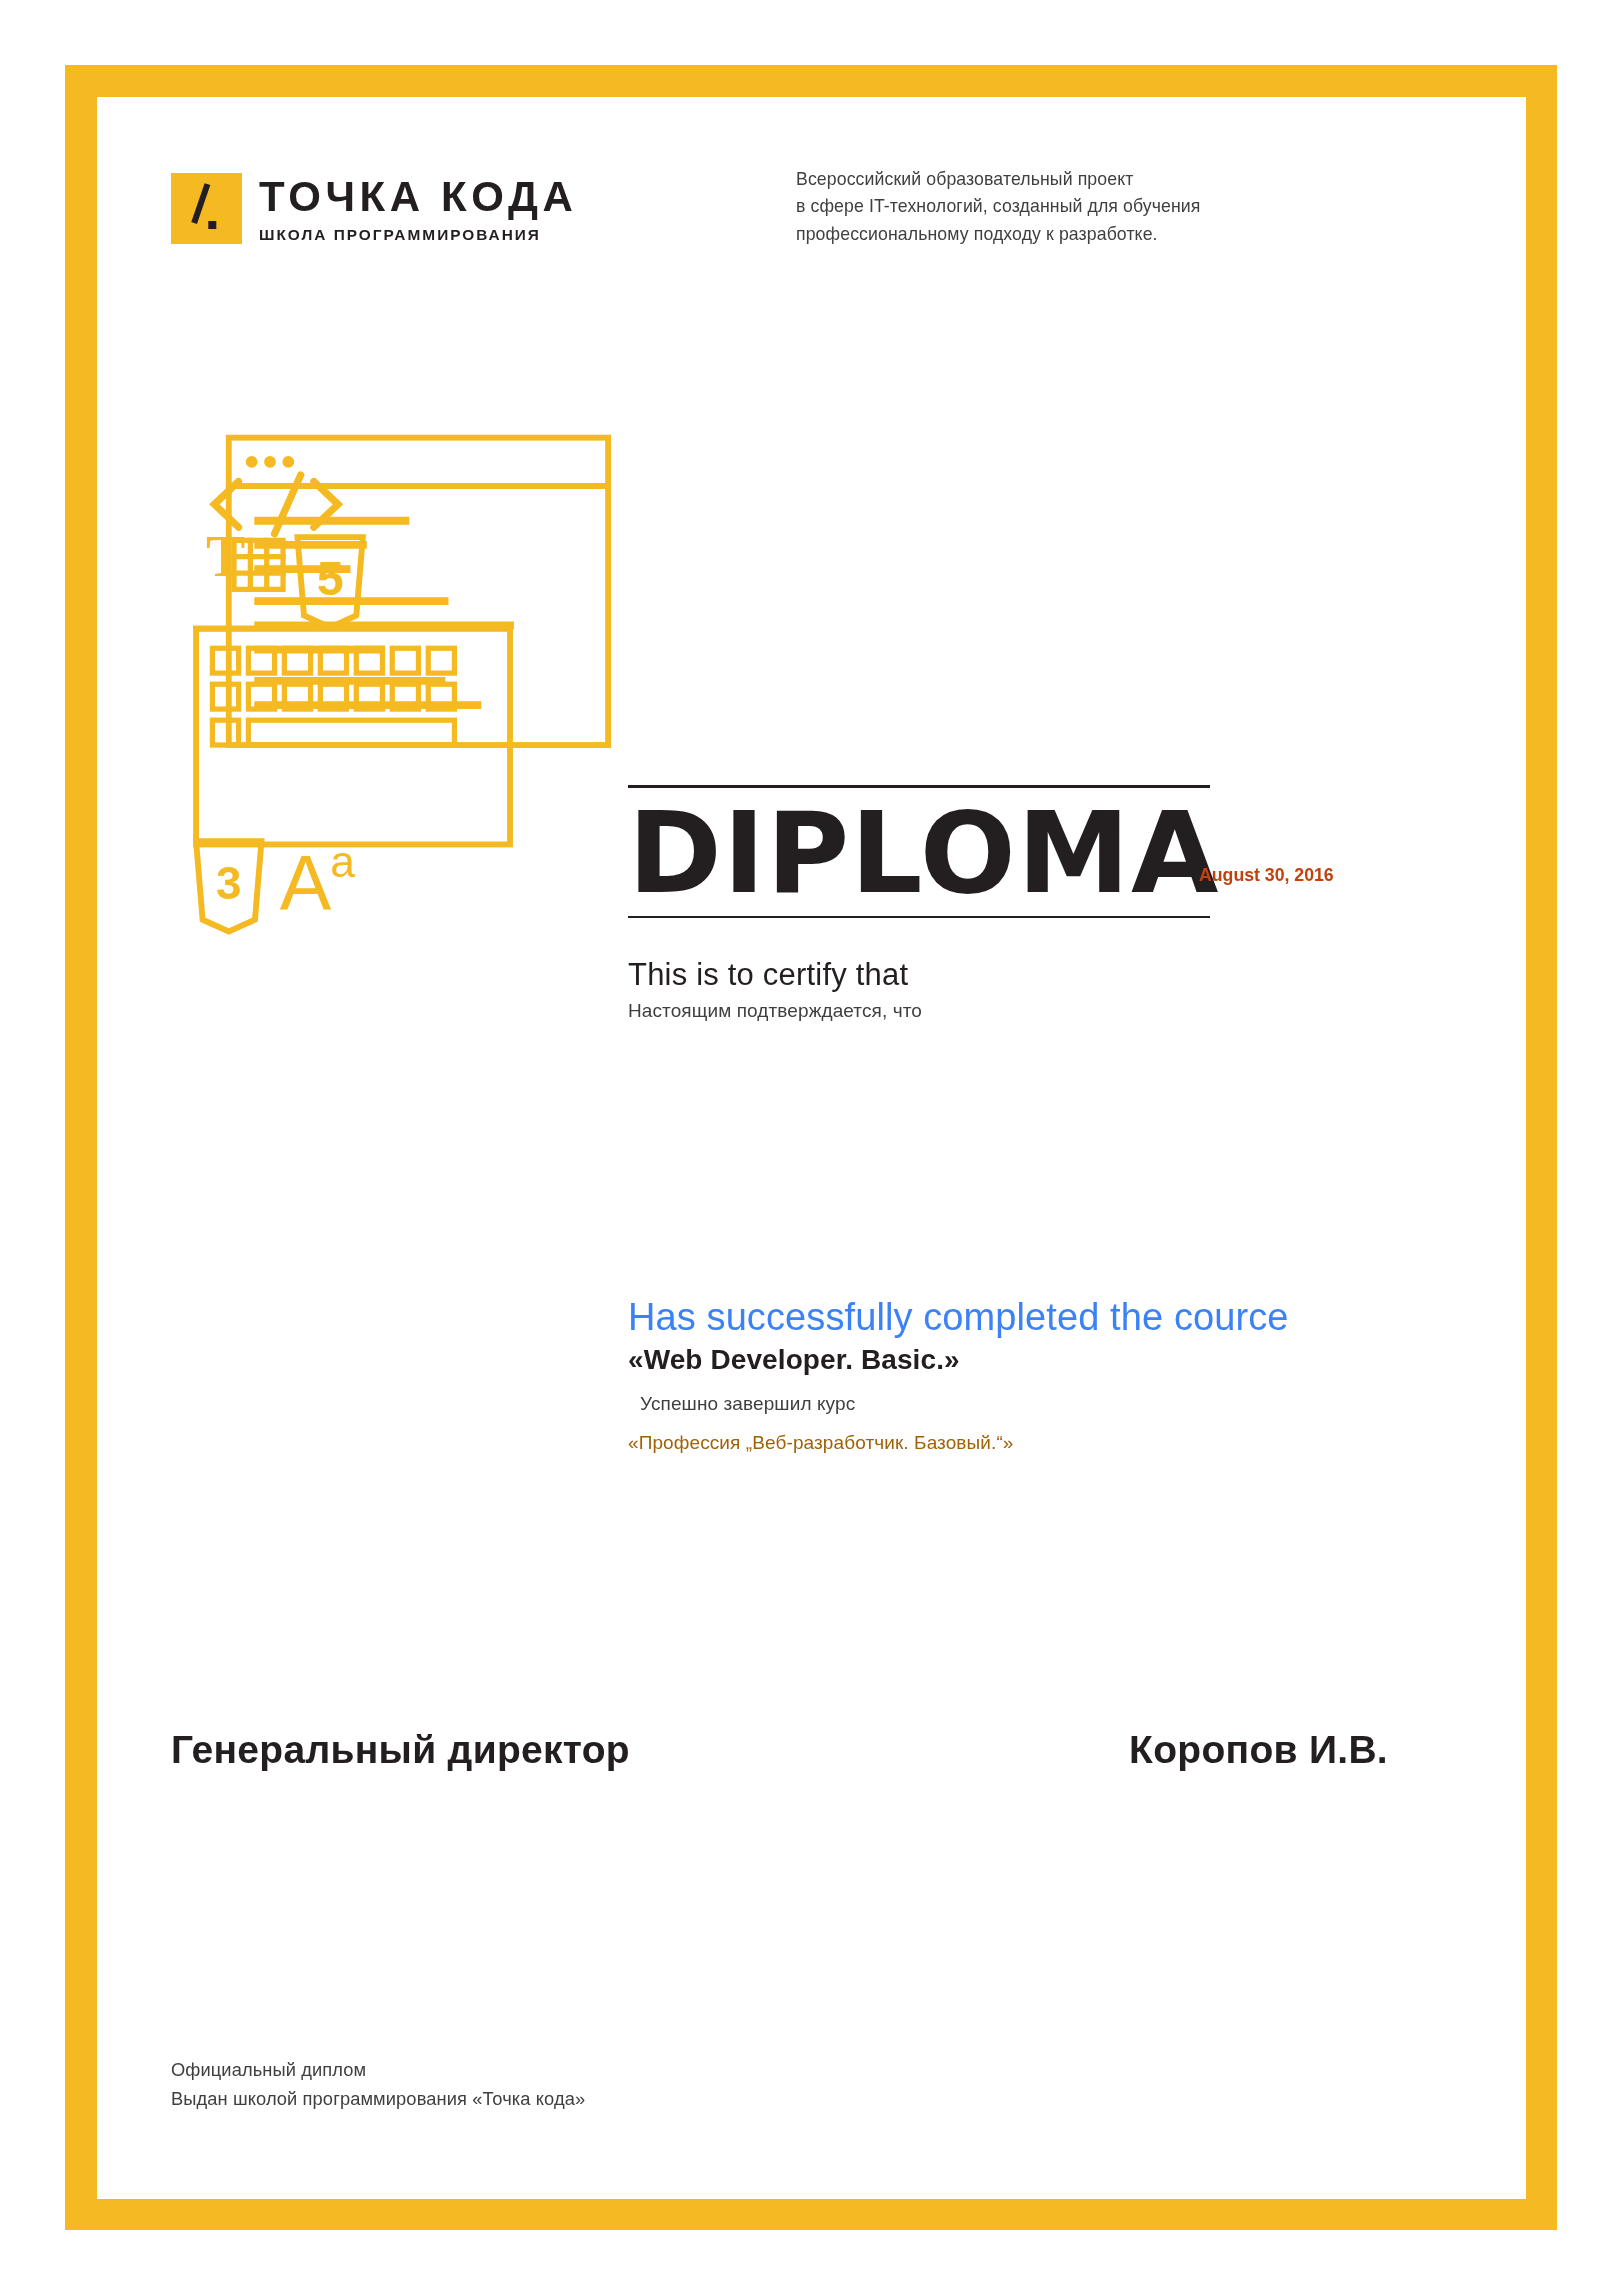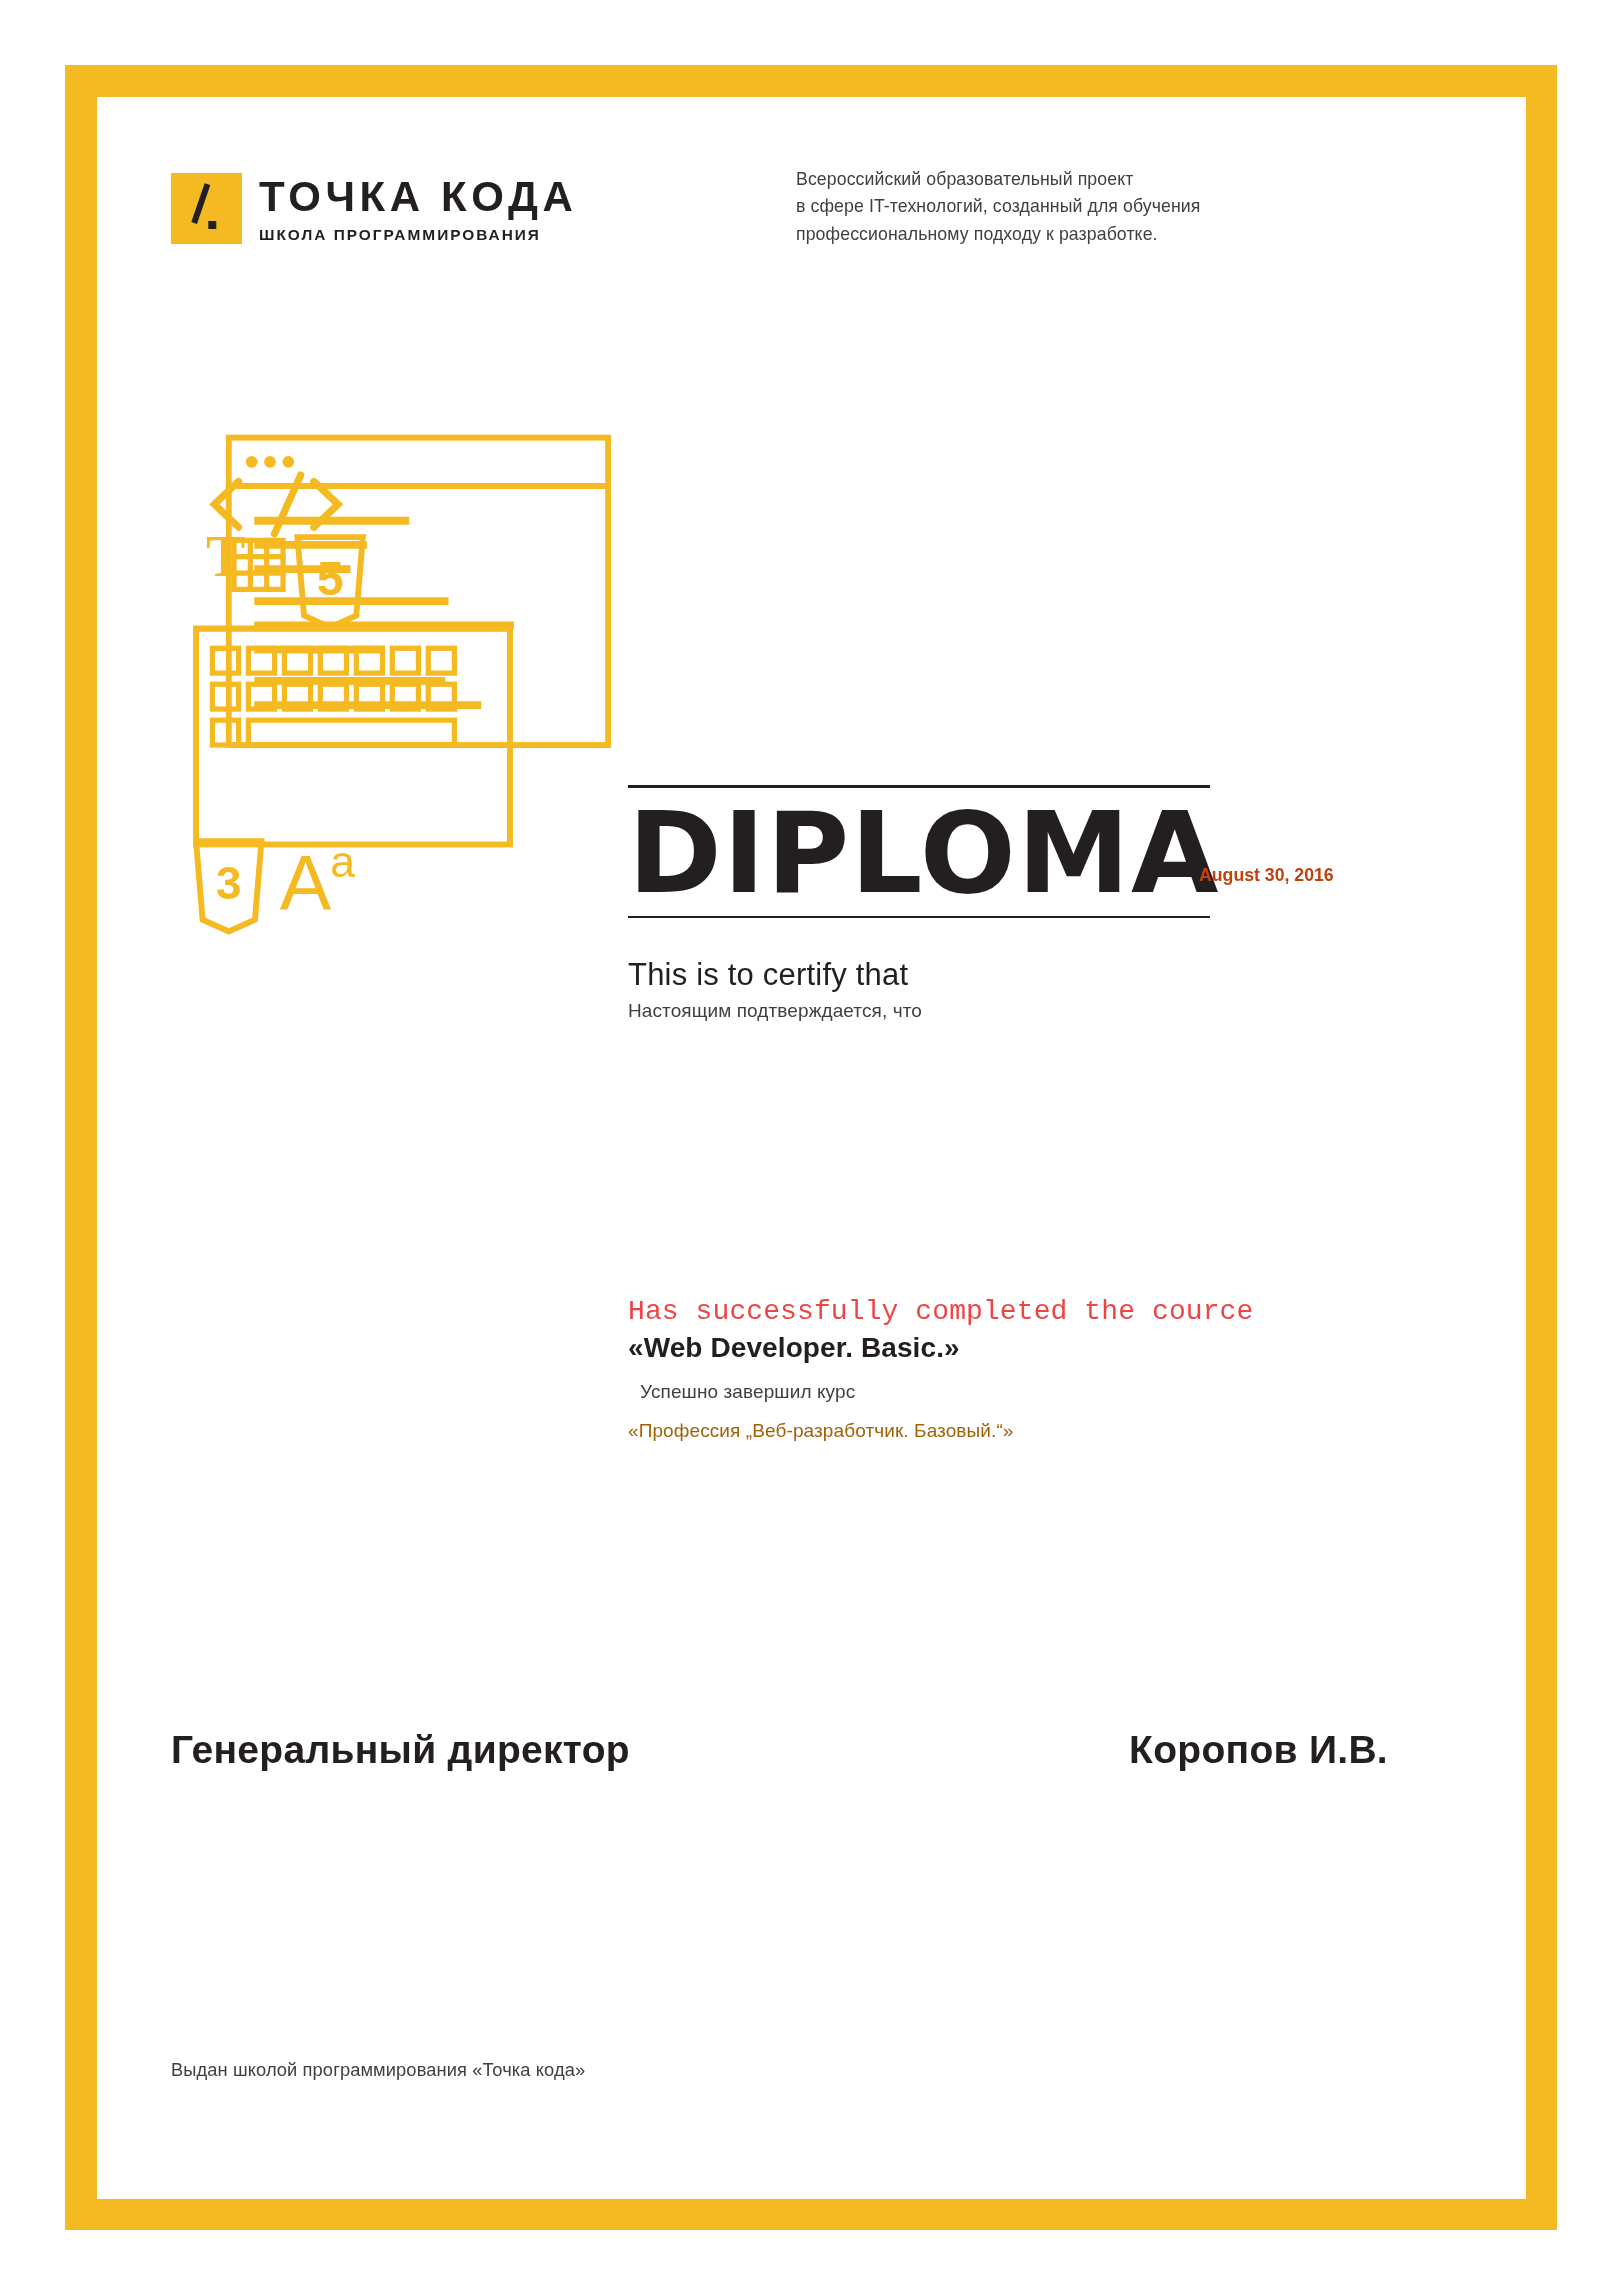--- a/index.html
+++ b/index.html
@@ -171,24 +171,23 @@
 
   
   .course-block {
     position: absolute;
     left: 628px;
     top: 1296px;
     width: 694px;
     text-align: left;
   }
   .course-en {
-    font-size: 28px;
-    color: #ef4444;
-    letter-spacing: 0.1px;
-    font-family: Liberation Mono, monospace;
+    font-size: 38px;
+    color: #3b82f6;
+    letter-spacing: 0.1px;
   }
   .course-en-name {
     font-size: 28px;
     font-weight: bold;
     color: #231f20;
     margin-top: 5.2px;
     letter-spacing: 0.1px;
   }
   .course-ru {
     font-size: 19px;
@@ -362,17 +361,18 @@
     <div class="course-ru">Успешно завершил курс</div>
     <div class="course-ru-name">«Профессия „Веб-разработчик. Базовый.“»</div>
   </div>
 
   <div class="sign-row">
     <div class="sign-title">Генеральный директор</div>
     <div class="sign-name">Коропов И.В.</div>
   </div>
 
   <div class="footer">
+    <div>Официальный диплом</div>
     <div>Выдан школой программирования «Точка кода»</div>
   </div>
 
 </div>
 
 
 </body></html>

